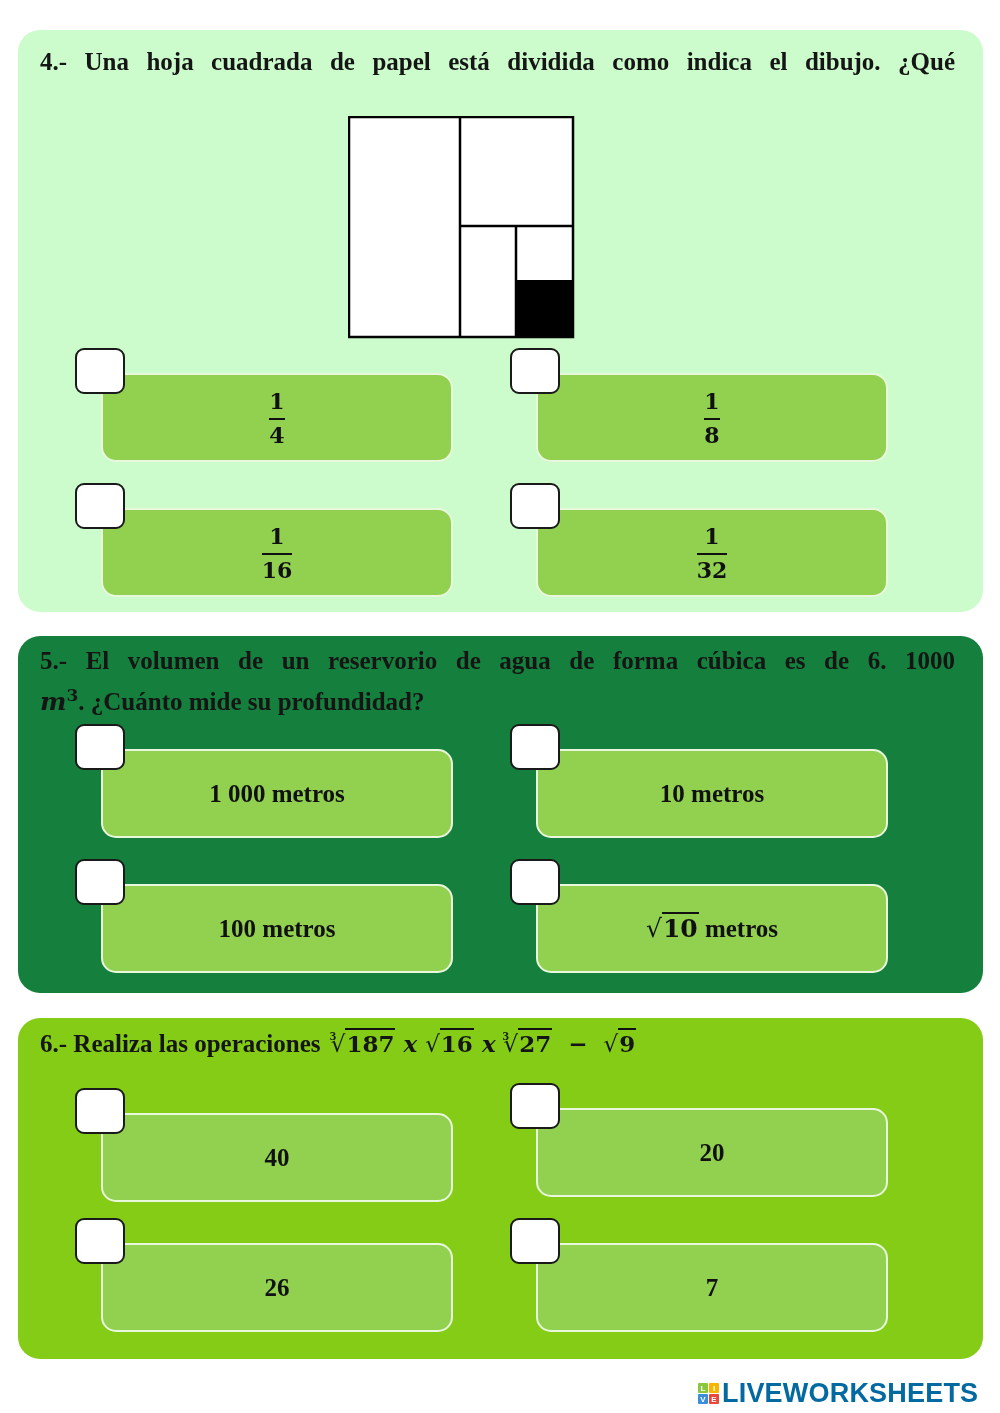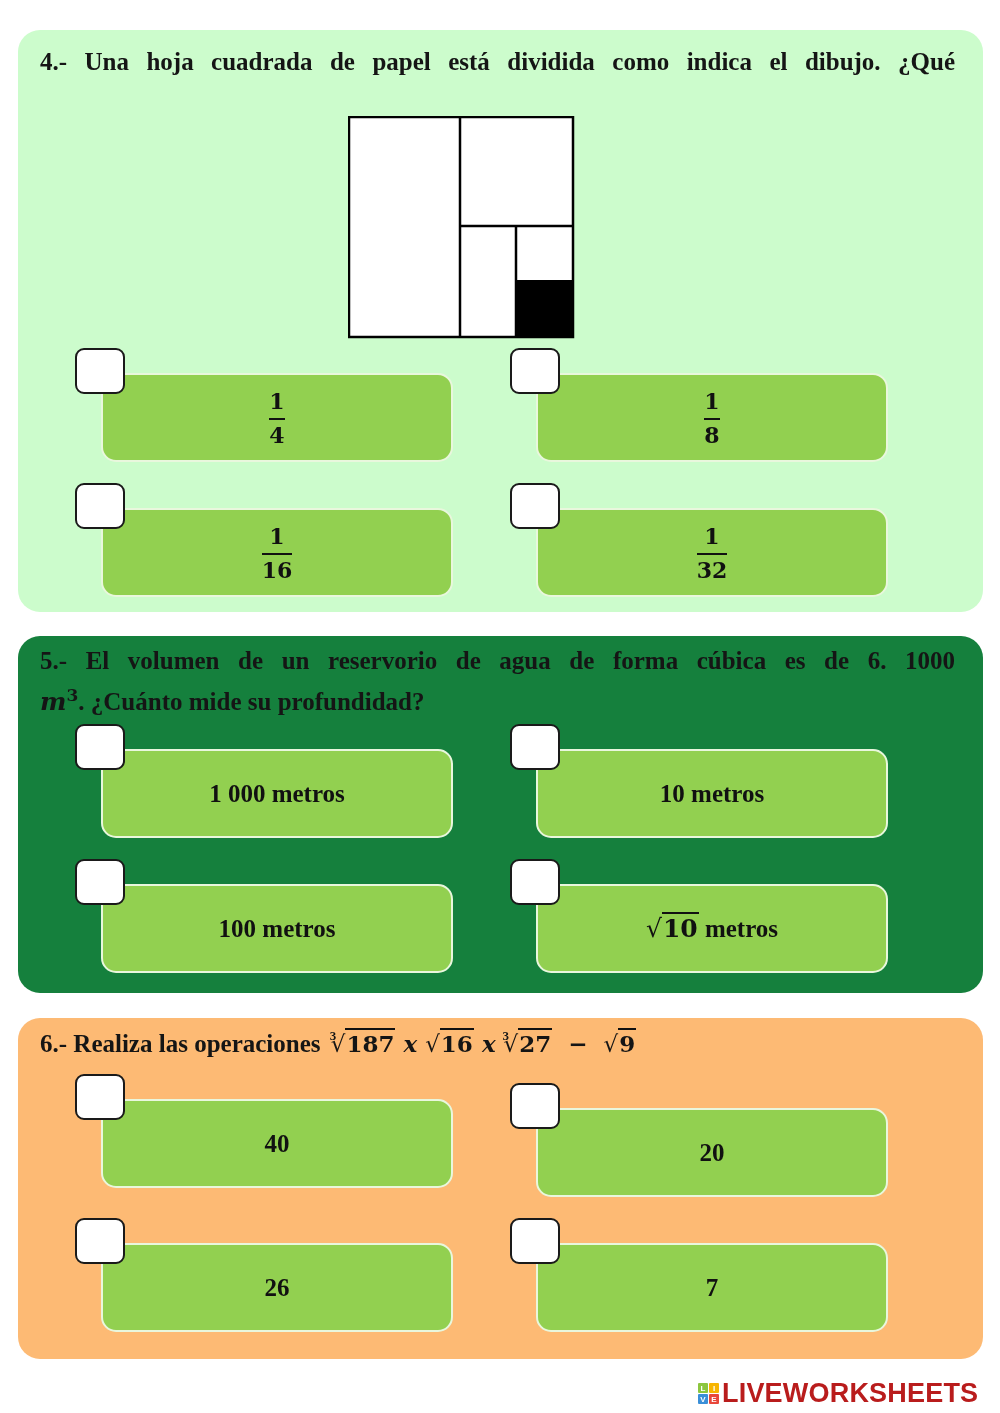--- a/index.html
+++ b/index.html
@@ -1,21 +1,21 @@
 <!DOCTYPE html>
 <html><head>
 <meta charset="utf-8">
 <style>
   html, body { margin:0; padding:0; background:#ffffff; }
   body { width:1000px; height:1413px; position:relative; overflow:hidden;
          font-family:"Liberation Serif", serif; color:#111; }
   .panel { position:absolute; left:18px; width:965px; border-radius:22px; }
   .p4 { top:30px; height:582px; background:#ccfccc; }
   .p5 { top:636px; height:357px; background:#15803d; }
-  .p6 { top:1018px; height:341px; background:#fdba74; }
+  .p6 { top:1018px; height:341px; background:#84cc16; }
   .qtext { position:absolute; left:22px; right:28px; font-weight:bold;
            font-size:25px; line-height:35px; text-align:justify; color:#151515; }
   .opt { position:absolute; width:356px; height:94px; }
   .opt .card { position:absolute; left:26px; top:25px; width:352px; height:89px;
                background:#92d050; border:2px solid #e9f7dd; border-radius:15px;
                box-sizing:border-box; display:flex; align-items:center; justify-content:center;
                font-weight:bold; font-size:25px; color:#111; }
   .opt .chk { position:absolute; left:0; top:0; width:50px; height:46px;
               background:#fff; border:2.5px solid #1a1a1a; border-radius:9px; box-sizing:border-box;
               cursor:pointer; }
@@ -27,21 +27,21 @@
   .rad .under { border-top:2px solid #111; padding:0 1px; }
   .rad .idx { position:absolute; font-size:13px; font-weight:bold; top:-8px; left:-1px;
               font-family:"Liberation Serif", serif; }
   .mathb { font-family:"DejaVu Serif", serif; font-weight:bold; }
   .figure { position:absolute; left:330px; top:86px; }
   .logo { position:absolute; left:698px; top:1378px; display:flex; align-items:center; }
   .logo .tiles { display:grid; grid-template-columns:10px 10px; grid-template-rows:10px 10px; gap:1px; margin-right:3px; }
   .logo .tiles span { font-family:"Liberation Sans", sans-serif; font-size:8px; font-weight:bold;
                       color:#fff; display:flex; align-items:center; justify-content:center; border-radius:1px; }
   .logo .word { font-family:"Liberation Sans", sans-serif; font-weight:bold; font-size:27px;
-                color:#b91c1c; letter-spacing:0.2px; }
+                color:#0369a1; letter-spacing:0.2px; }
 </style>
 </head>
 <body>
 
 <div class="panel p4">
   <div class="qtext" style="top:6px;margin-top:8px;">
     <div style="text-align:justify; text-align-last:justify;">
       <span>4.-</span>
       <span>Una hoja cuadrada de papel está dividida como indica el dibujo. ¿Qué</span>
     </div>
@@ -145,21 +145,21 @@
       <span class="rad" style="margin-left:4px;"><span class="idx">3</span><span class="sym">√</span><span class="under">187</span></span>
       <i>x</i>
       <span class="rad"><span class="sym">√</span><span class="under">16</span></span>
       <i>x</i>
       <span class="rad"><span class="idx">3</span><span class="sym">√</span><span class="under">27</span></span>
       &nbsp;<span>−</span>&nbsp;
       <span class="rad"><span class="sym">√</span><span class="under">9</span></span>
     </span>
   </div>
 
-  <div class="opt" style="left:57px; top:56px;">
+  <div class="opt" style="left:57px; top:70px;">
     <div class="card">
       <span>40</span>
     </div>
     <div class="chk"></div>
   </div>
   <div class="opt" style="left:492px; top:65px;">
     <div class="card">
       <span>20</span>
     </div>
     <div class="chk"></div>

